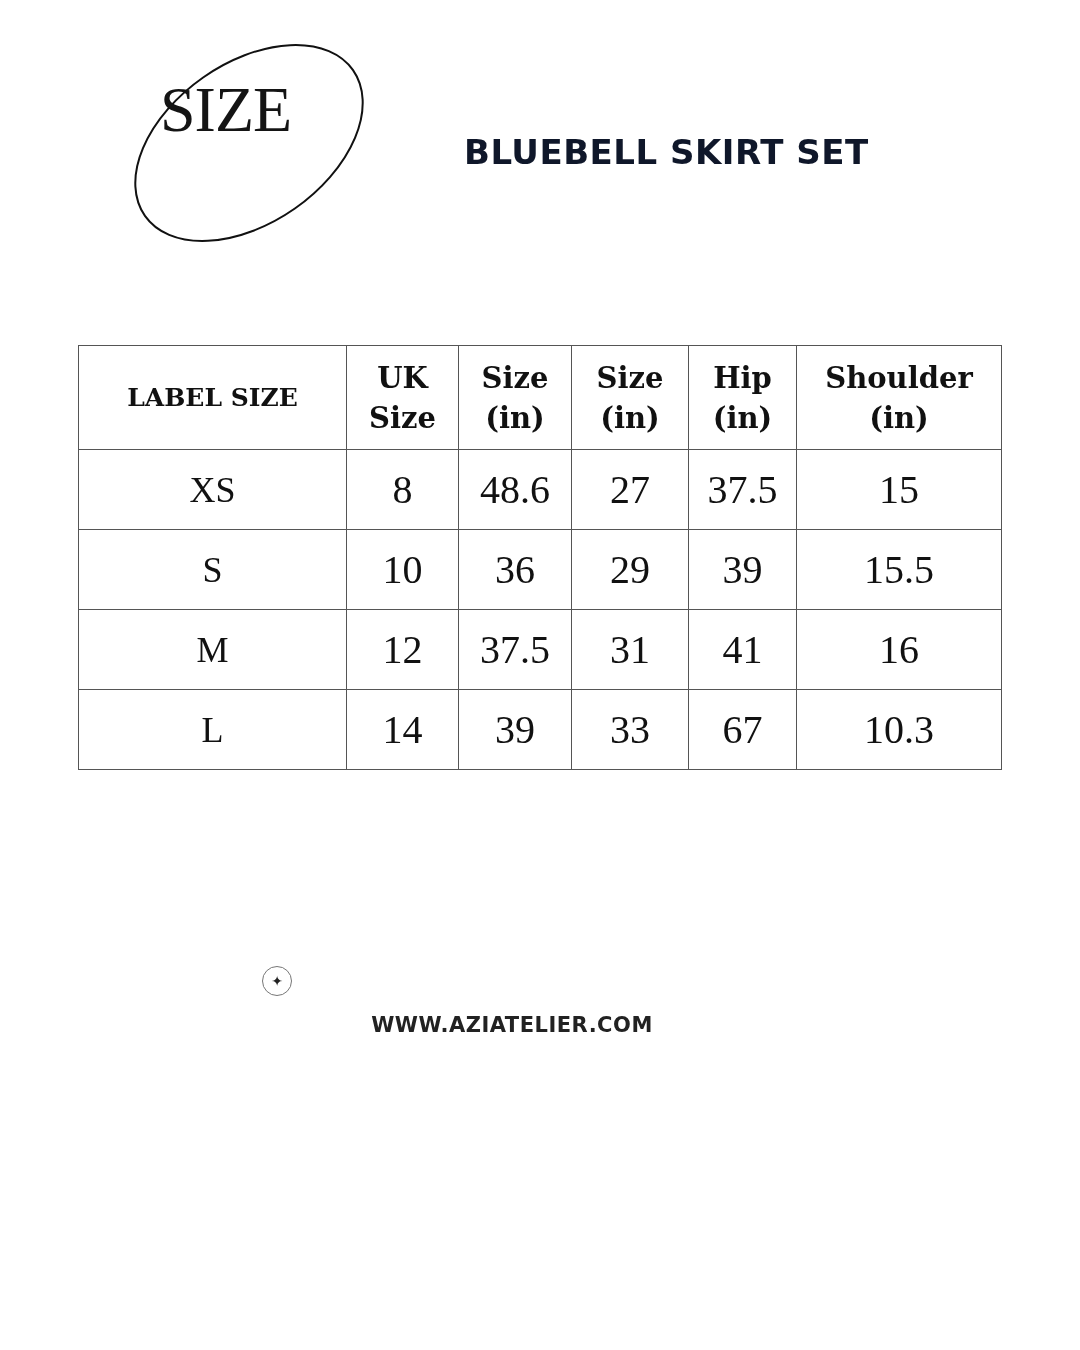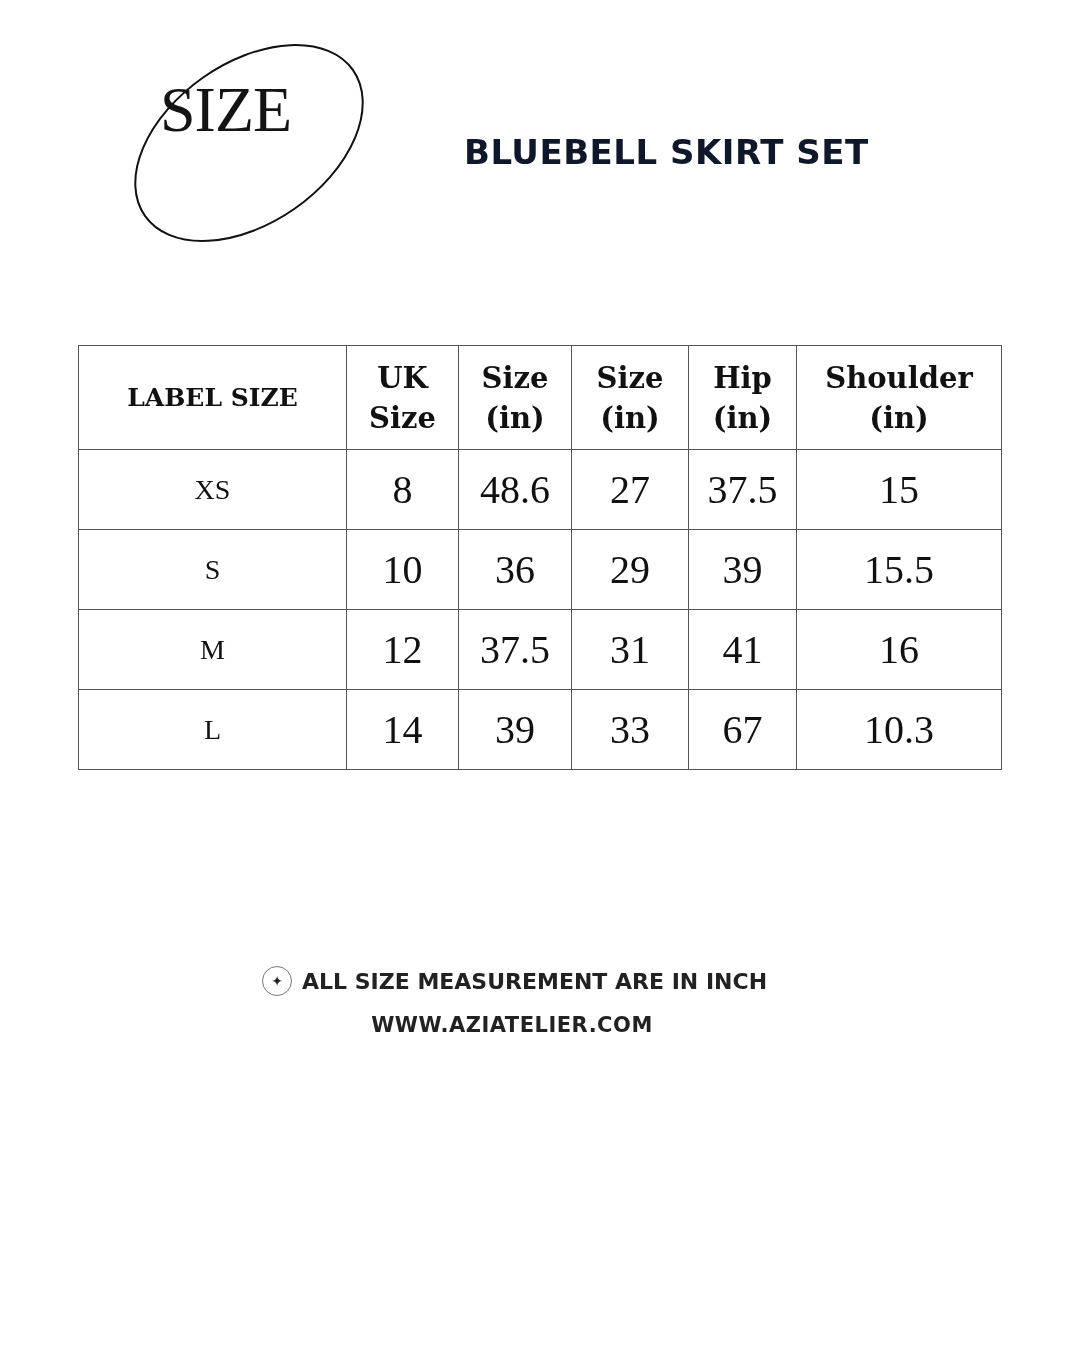--- a/index.html
+++ b/index.html
@@ -6,21 +6,21 @@
   body { width:1080px; height:1350px; position:relative; overflow:hidden; font-family:"DejaVu Serif", serif; color:#111; }
   .logo { position:absolute; left:110px; top:28px; width:280px; height:232px; }
   .logo svg { position:absolute; left:0; top:0; }
   .logo-text { position:absolute; left:50px; top:52px; font-family:"Liberation Serif", serif; font-size:64px; line-height:60px; color:#141414; letter-spacing:-1px; }
   .title { position:absolute; left:464px; top:132px; font-family:"DejaVu Sans", sans-serif; font-weight:bold; font-size:34px; color:#0f172a; letter-spacing:0.5px; }
   table.chart { position:absolute; left:78px; top:345px; border-collapse:collapse; }
   table.chart td, table.chart th { border:1.3px solid #555; text-align:center; padding:0; }
   table.chart th { font-family:"DejaVu Serif", serif; font-weight:bold; font-size:29px; line-height:40px; height:103px; color:#111; }
   table.chart th.label-col { font-size:25px;margin-left:12px; }
   table.chart td { height:79px; font-family:"Liberation Serif", serif; font-size:40px; color:#111; }
-  table.chart td.label-cell { font-size:28px; }
+  table.chart td.label-cell { font-size:36px; }
   .note { position:absolute; left:262px; top:966px; display:flex; align-items:center; font-family:"DejaVu Sans", sans-serif; font-weight:bold; font-size:22px; color:#222; }
   .note .icon { width:28px; height:28px; border:1px solid #777; border-radius:50%; display:flex; align-items:center; justify-content:center; margin-right:10px; font-size:14px; color:#222; }
   .url { position:absolute; left:0; width:1024px; top:1013px; text-align:center; font-family:"DejaVu Sans", sans-serif; font-weight:bold; font-size:21px; color:#222; letter-spacing:0.5px; }
 </style>
 </head>
 <body>
 
 <div class="logo">
   <svg width="280" height="232" viewBox="0 0 280 232">
     <ellipse cx="139" cy="115" rx="127" ry="80" transform="rotate(-35 139 115)" fill="none" stroke="#111" stroke-width="2"></ellipse>
@@ -91,16 +91,15 @@
       <td>39</td>
       <td>33</td>
       <td>67</td>
       <td>10.3</td>
     </tr>
   </tbody>
 </table>
 
 <div class="note">
   <span class="icon">✦</span>
-  <span>ALL SIZE MEASUREMENT ARE IN INCH</span>
 </div>
 
 <div class="url">WWW.AZIATELIER.COM</div>
 
 </body></html>

